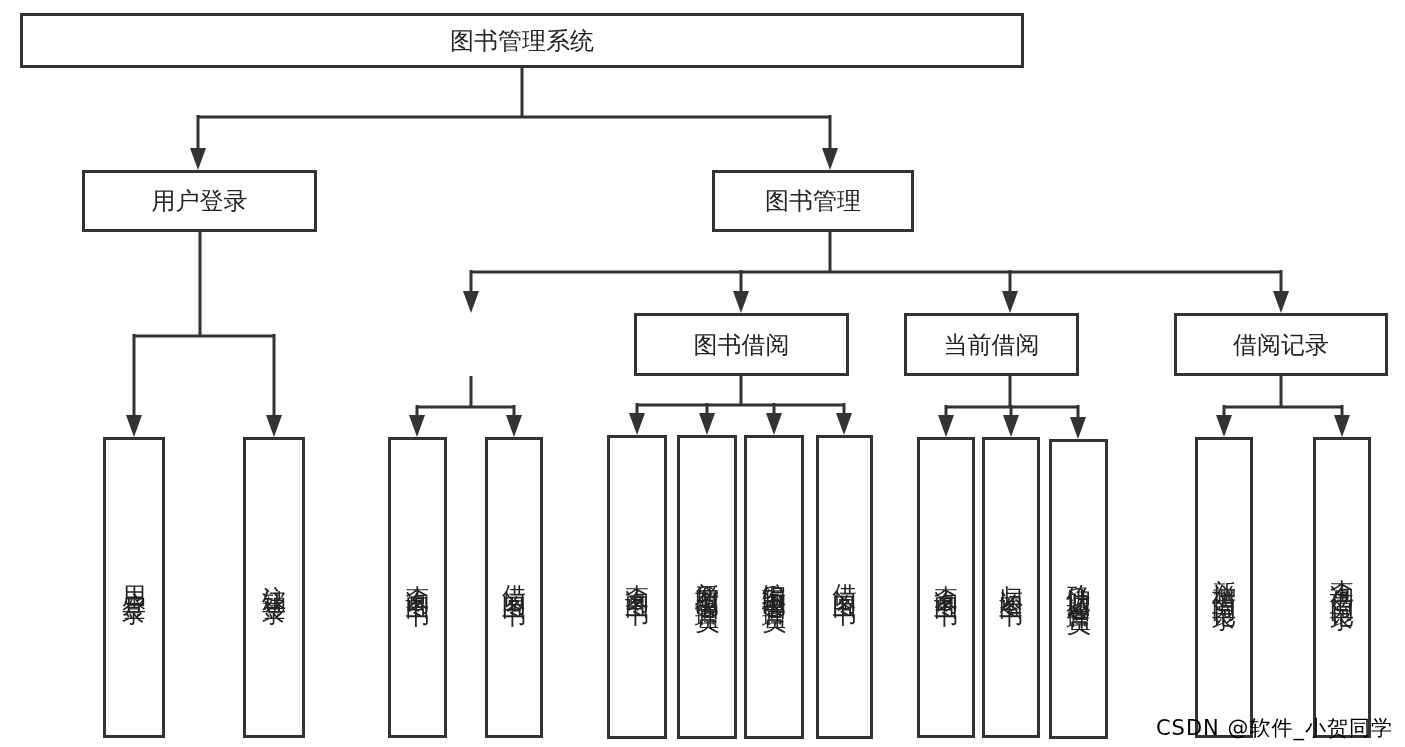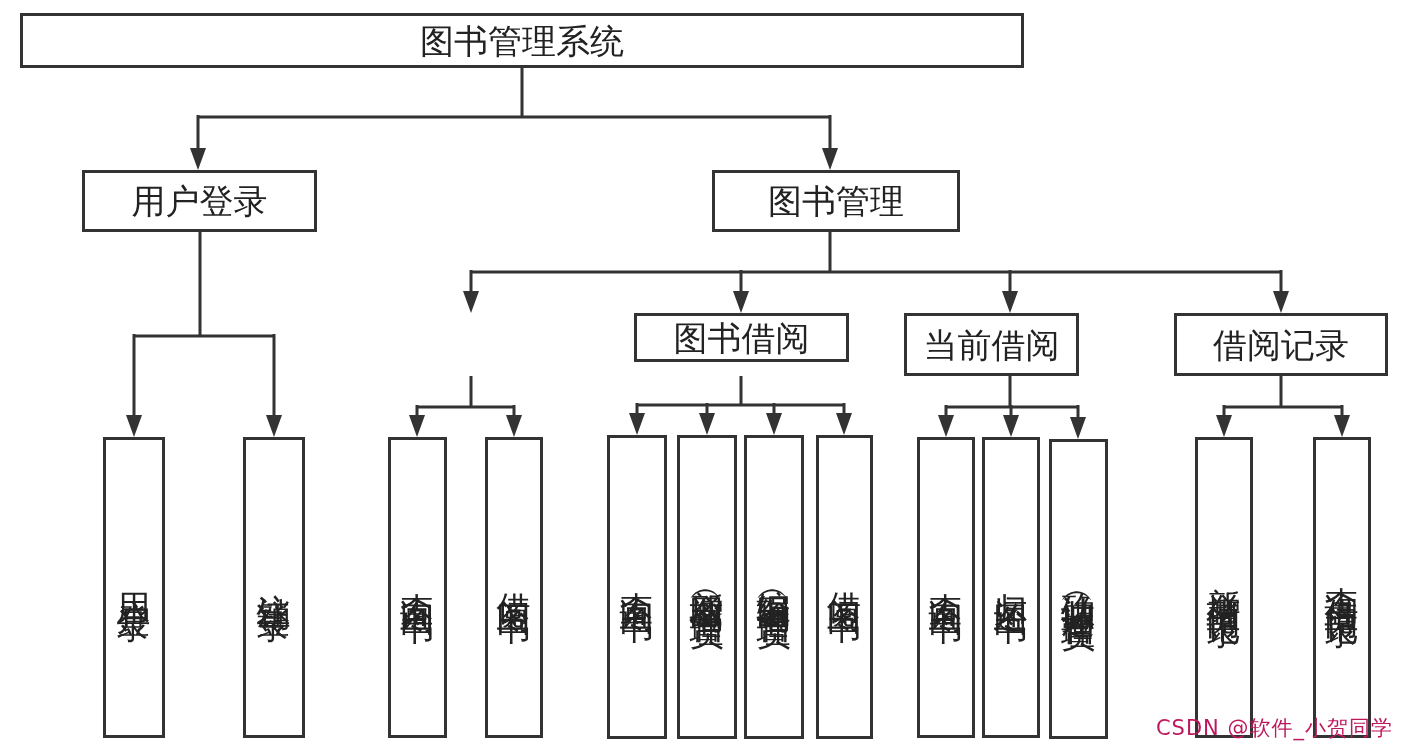--- a/index.html
+++ b/index.html
@@ -19,39 +19,39 @@
   }
   .box {
     position: absolute;
     box-sizing: border-box;
     background: #ffffff;
     border: 3px solid #333333;
     color: #222222;
     display: flex;
     align-items: center;
     justify-content: center;
-    font-size: 34px;
+    font-size: 24px;
     line-height: 1;
     white-space: nowrap;
   }
   .vbox {
     writing-mode: vertical-rl;
     text-orientation: mixed;
     letter-spacing: 6px;
     padding-bottom: 20px;
   }
   .vbox.tight {
     letter-spacing: 4px;
     padding-bottom: 12px;
   }
   #watermark {
     position: absolute;
     right: 12px;
     bottom: 5px;
-    color: #be185d;
+    color: #000000;
     font-size: 21px;
     letter-spacing: 1px;
     white-space: nowrap;
   }
 </style>
 </head>
 <body>
 
 <div id="canvas">
 
@@ -108,23 +108,23 @@
       M946 437 L938 415 L954 415 Z
       M1011 437 L1003 415 L1019 415 Z
       M1078 439 L1070 417 L1086 417 Z
       M1224 437 L1216 415 L1232 415 Z
       M1342 437 L1334 415 L1350 415 Z"></path>
   </svg>
 
   <div class="box" style="left:20px; top:13px; width:1004px; height:55px;">图书管理系统</div>
 
   <div class="box" style="left:82px; top:170px; width:235px; height:62px;">用户登录</div>
-  <div class="box" style="left:712px; top:170px; width:248px; height:62px;">图书管理</div>
+  <div class="box" style="left:712px; top:170px; width:202px; height:62px;">图书管理</div>
 
-  <div class="box" style="left:634px; top:313px; width:215px; height:49px;">图书借阅</div>
+  <div class="box" style="left:634px; top:313px; width:215px; height:63px;">图书借阅</div>
   <div class="box" style="left:904px; top:313px; width:175px; height:63px;">当前借阅</div>
   <div class="box" style="left:1174px; top:313px; width:214px; height:63px;">借阅记录</div>
 
   <div class="box vbox" style="left:103px; top:437px; width:62px; height:301px;">用户登录</div>
   <div class="box vbox" style="left:243px; top:437px; width:62px; height:301px;">注销登录</div>
 
   <div class="box vbox" style="left:388px; top:437px; width:59px; height:301px;">查询图书</div>
   <div class="box vbox" style="left:485px; top:437px; width:58px; height:301px;">借阅图书</div>
 
   <div class="box vbox" style="left:607px; top:435px; width:60px; height:304px;">查询图书</div>

